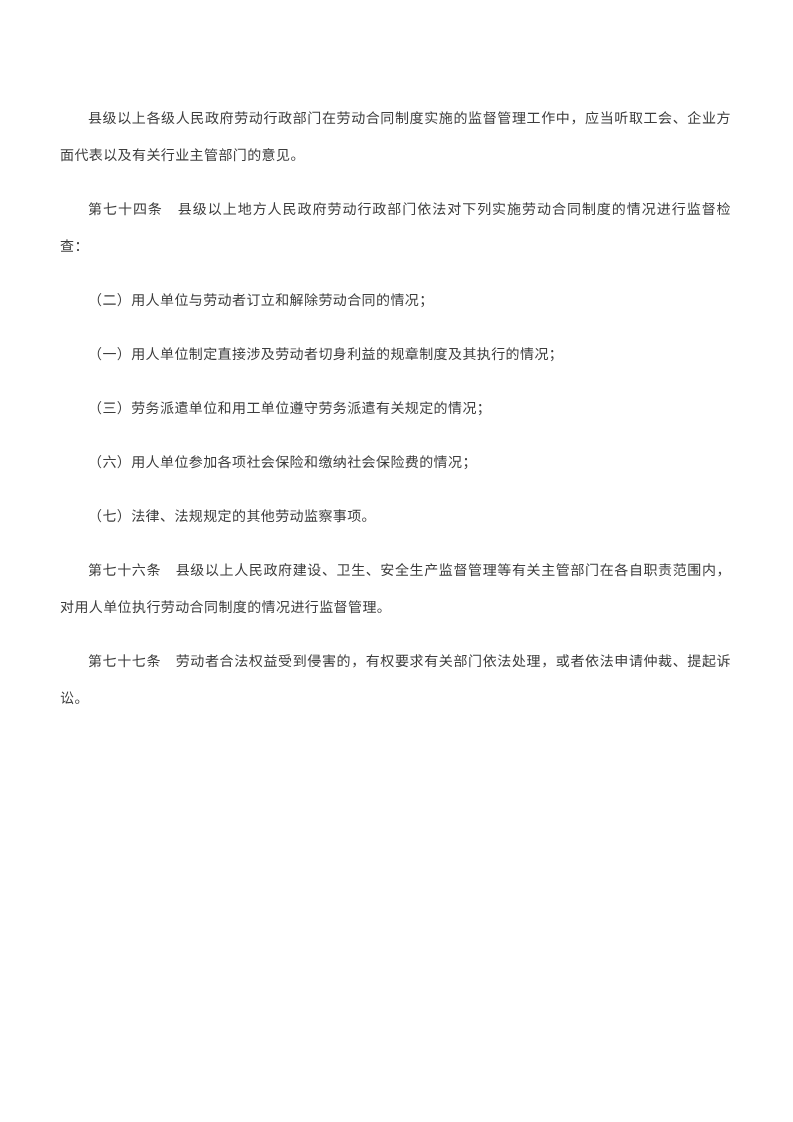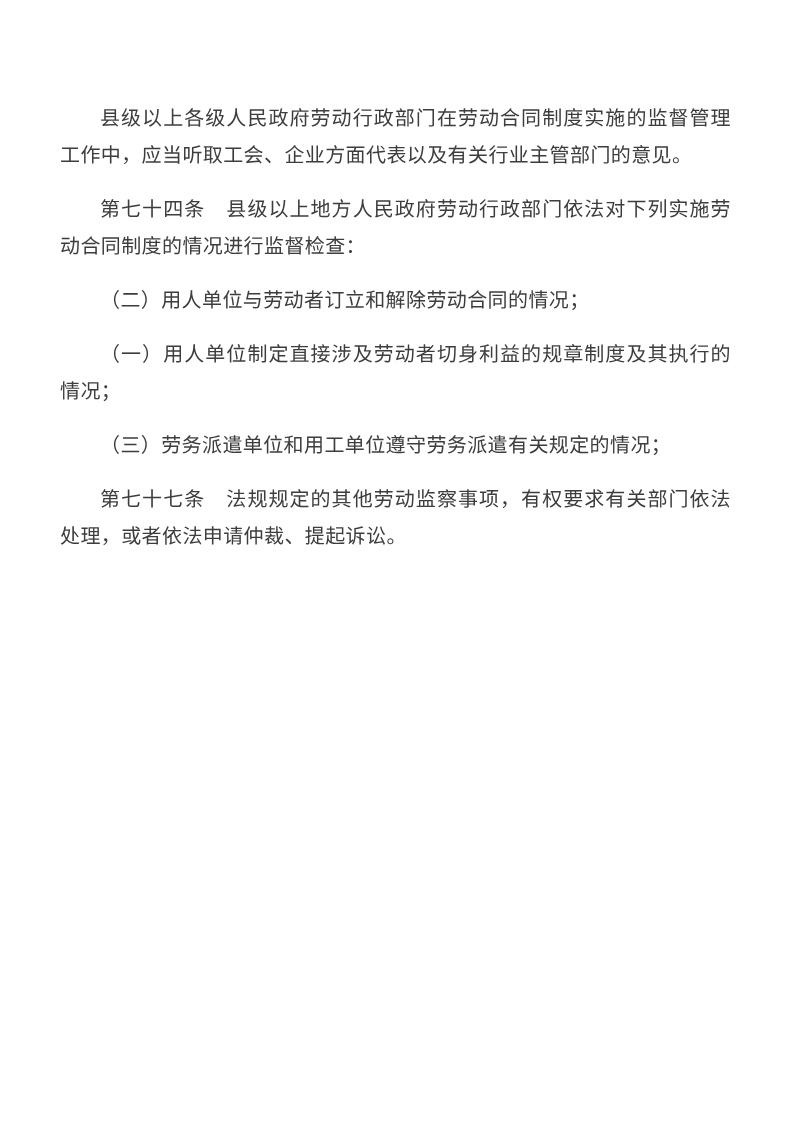--- a/index.html
+++ b/index.html
@@ -15,35 +15,38 @@
     box-sizing: border-box;
     padding: 100px 62px 0 60px;
     overflow: hidden;
   }
   .doc-body {
     width: 671px;
   }
   .para {
     margin: 0 0 17px 0;
     font-family: "Liberation Sans", "DejaVu Sans", sans-serif;
-    font-size: 20px;
+    font-size: 14px;
     letter-spacing: 0.4px;
     line-height: 37px;
     color: #3d3d3d;
     text-indent: 2em;
     text-align: justify;
     text-justify: inter-ideograph;
     word-break: break-all;
   }
 </style>
 </head>
 <body>
 
 <div class="page">
   <div class="doc-body">
       <p class="para">县级以上各级人民政府劳动行政部门在劳动合同制度实施的监督管理工作中，应当听取工会、企业方面代表以及有关行业主管部门的意见。</p>
       <p class="para">第七十四条　县级以上地方人民政府劳动行政部门依法对下列实施劳动合同制度的情况进行监督检查：</p>
       <p class="para">（二）用人单位与劳动者订立和解除劳动合同的情况；</p>
       <p class="para">（一）用人单位制定直接涉及劳动者切身利益的规章制度及其执行的情况；</p>
       <p class="para">（三）劳务派遣单位和用工单位遵守劳务派遣有关规定的情况；</p>
-      <p class="para">第七十七条　法规规定的其他劳动监察事项，有权要求有关部门依法处理，或者依法申请仲裁、提起诉讼。</p>
+      <p class="para">（六）用人单位参加各项社会保险和缴纳社会保险费的情况；</p>
+      <p class="para">（七）法律、法规规定的其他劳动监察事项。</p>
+      <p class="para">第七十六条　县级以上人民政府建设、卫生、安全生产监督管理等有关主管部门在各自职责范围内，对用人单位执行劳动合同制度的情况进行监督管理。</p>
+      <p class="para">第七十七条　劳动者合法权益受到侵害的，有权要求有关部门依法处理，或者依法申请仲裁、提起诉讼。</p>
     </div>
 </div>
 
 </body></html>

